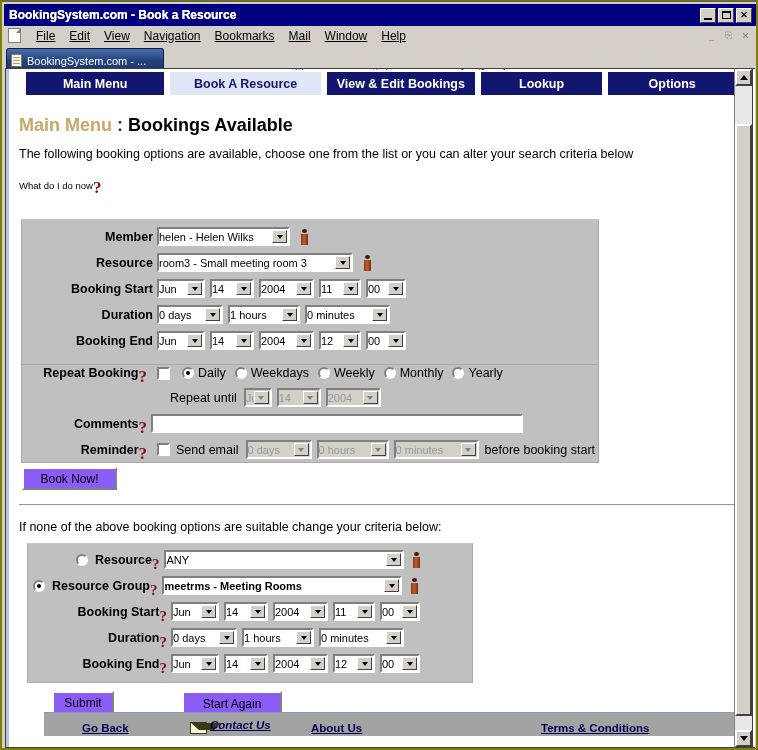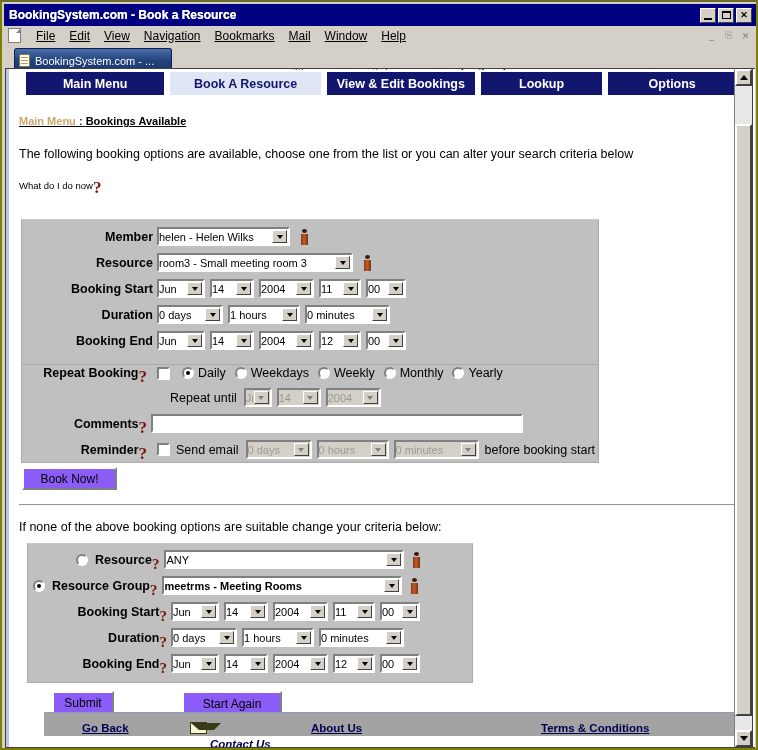--- a/index.html
+++ b/index.html
@@ -83,21 +83,21 @@
     font-size: 9px; color: #808080; position: relative;
   }
 
   
   #tabstrip {
     position: absolute; left: 2px; top: 44px;
     width: 752px; height: 22px;
     background: #d4d0c8;
   }
   #browsertab {
-    position: absolute; left: 10px; top: 2px;
+    position: absolute; left: 2px; top: 2px;
     height: 24px; width: 158px;
     background: linear-gradient(to bottom, #4a6fa8 0%, #23437e 50%, #1b3568 100%);
     border: 1px solid #0a2050;
     border-bottom: none;
     border-radius: 3px 3px 0 0;
     display: flex; align-items: center; padding-left: 4px;
     overflow: hidden;
   }
   #browsertab .pgicon {
     width: 11px; height: 13px; background: #fffbe8;
@@ -157,21 +157,21 @@
   }
   .navtab.t0 { width: 140px; }
   .navtab.t1 { width: 152px; background: #dfe6f5; color: #12166e; }
   .navtab.t2 { width: 148px; }
   .navtab.t3 { width: 123px; }
   .navtab.t4 { width: 129px; }
 
   
   #crumb {
     position: absolute; left: 10px; top: 58px;
-    font-size: 11px; font-weight: bold; white-space: nowrap; text-decoration: underline;
+    font-size: 18px; font-weight: bold; white-space: nowrap;
   }
   #crumb .c1 { color: #c8a868; }
   #crumb .sep { color: #333; }
   #crumb .c2 { color: #000000; }
 
   
   #intro {
     position: absolute; left: 10px; top: 90px;
     font-size: 12.5px; color: #000; white-space: nowrap;
   }
@@ -302,21 +302,21 @@
     width: 17px; height: 12px; background: #fbfbd0;
     border: 1px solid #3a3a1a;
   }
   #footer .env:after {
     content: ""; position: absolute; left: 0; top: 0;
     width: 15px; height: 7px;
     border-left: 8px solid transparent; border-right: 7px solid transparent;
     border-top: 7px solid #3a3a1a;
   }
   #footer .contact {
-    position: absolute; top: 25px; left: 166px;
+    position: absolute; top: 6px; left: 166px;
     font-size: 11.5px; color: #000050; font-style: italic;
     font-weight: bold; text-decoration: underline; white-space: nowrap;
   }
   #footer .gb { left: 38px; text-decoration: underline; }
   #footer .ab { left: 267px; text-decoration: underline; }
   #footer .tc { left: 497px; text-decoration: underline; }
 
   
   #vsb {
     position: absolute; right: 3px; top: 66px;

